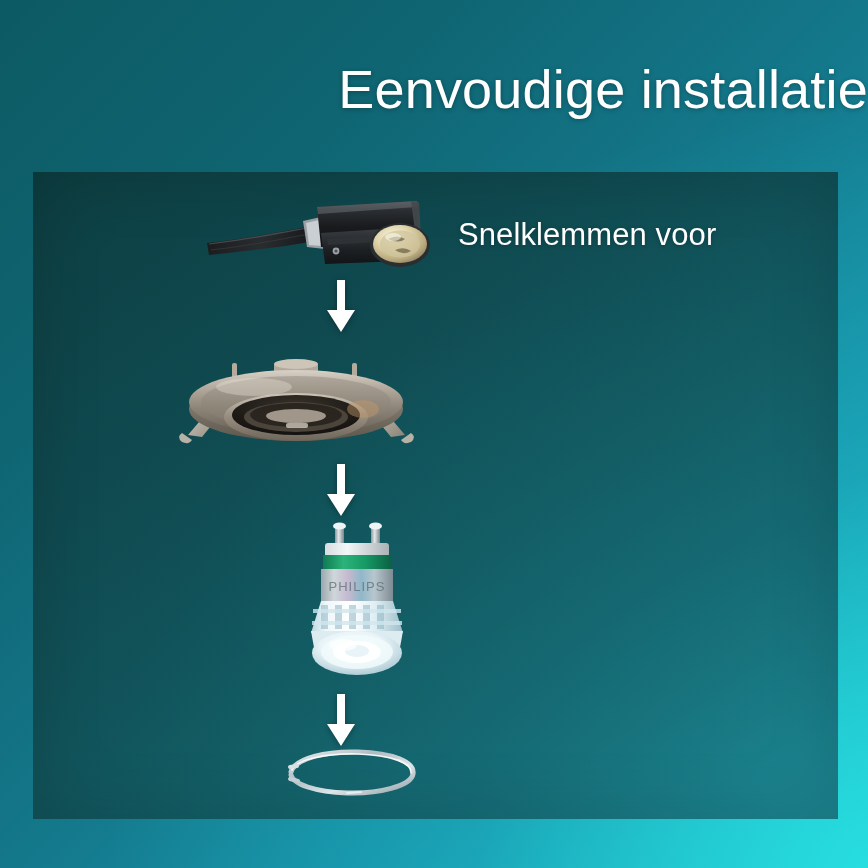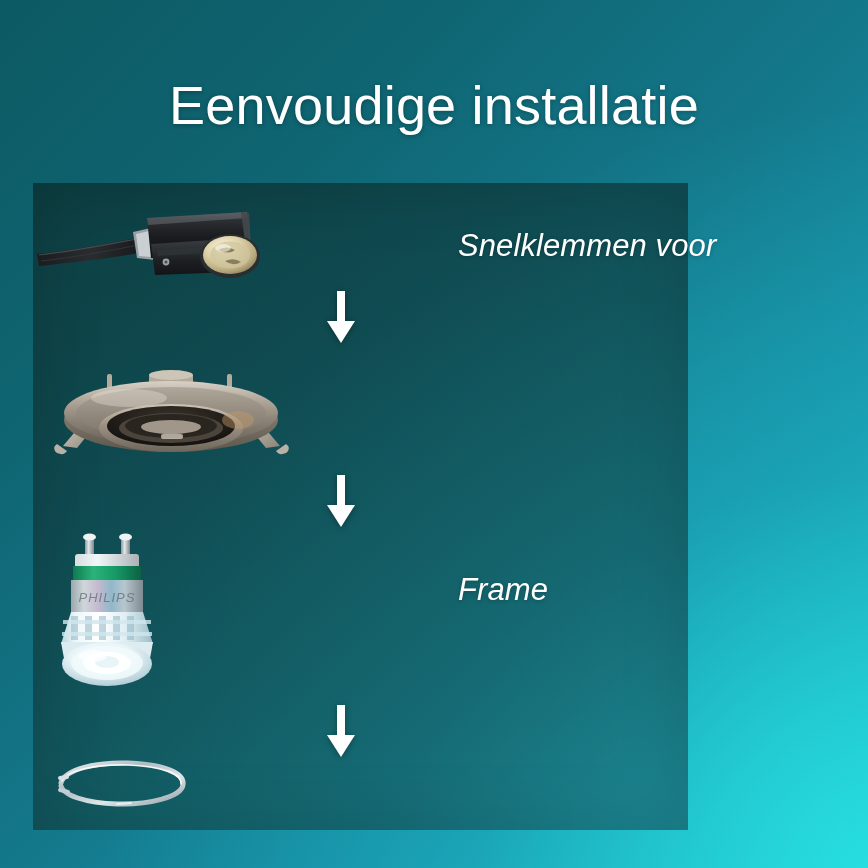--- a/index.html
+++ b/index.html
@@ -17,57 +17,55 @@
       radial-gradient(circle at 100% 100%, rgba(40,226,226,0.85) 0%, rgba(30,190,200,0.35) 32%, rgba(0,0,0,0) 62%),
       linear-gradient(135deg, #0c5a63 0%, #0f6572 26%, #14798c 52%, #1893ab 74%, #1fc4cf 100%);
   }
 
   
   .title {
     position: absolute;
     left: 0;
     top: 58px;
     width: 868px;
-    text-align: center;
+    text-align: right;
     color: #ffffff;
     font-size: 54px;
     font-weight: 400;
     letter-spacing: 0.2px;
     text-shadow: 0 1px 5px rgba(0,0,0,0.30);
     user-select: none;
-    margin-top: 16px;
   }
 
   
   .panel {
     position: absolute;
     left: 33px;
-    top: 183px;
-    width: 655px;
+    top: 172px;
+    width: 805px;
     height: 647px;
     background:
       radial-gradient(ellipse at 112% 115%, rgba(40,180,190,0.42) 0%, rgba(30,150,165,0.16) 38%, rgba(0,0,0,0) 68%),
       linear-gradient(145deg, #0d3f42 0%, #0f4a50 30%, #12585f 58%, #14656e 80%, #177480 100%);
     box-shadow: inset 0 0 70px rgba(0,0,0,0.16);
-    font-style: italic;
   }
 
   
   .row {
     position: absolute;
     left: 0;
     width: 805px;
   }
   .row-art {
     position: absolute;
     left: 0;
     width: 400px;
     display: flex;
     align-items: center;
-    justify-content: flex-start;
+    justify-content: flex-end;
   }
   .row-label {
     position: absolute;
     left: 425px;
     color: #ffffff;
     font-size: 31px;
     font-weight: 400;
     line-height: 1.28;
     letter-spacing: 0.1px;
     text-shadow: 0 1px 4px rgba(0,0,0,0.25);
@@ -222,23 +220,20 @@
           <ellipse cx="138" cy="68" rx="64" ry="20" fill="url(#gInner)"></ellipse>
           <ellipse cx="138" cy="70" rx="52" ry="15" fill="#4b443b"></ellipse>
           <ellipse cx="138" cy="68" rx="46" ry="12" fill="#2a251f"></ellipse>
           <ellipse cx="138" cy="69" rx="30" ry="7" fill="#b5ac9e" opacity="0.85"></ellipse>
           <rect x="128" y="76" width="22" height="5" rx="2" fill="#d0c8bb" opacity="0.8"></rect>
 
           <ellipse cx="96" cy="40" rx="38" ry="9" fill="#efe9de" opacity="0.35"></ellipse>
           <ellipse cx="205" cy="62" rx="16" ry="9" fill="#c49a6a" opacity="0.45"></ellipse>
         </svg>
       </div>
-      <div class="row-label" id="lbl-frame">
-        <div>Frame</div>
-      </div>
     </div>
 
     <div class="arrow" id="arrow-2">
       <svg width="34" height="52" viewBox="0 0 34 52">
         <rect x="13" y="0" width="8" height="33" fill="#ffffff"></rect>
         <path d="M3 30 L 31 30 L 17 52 Z" fill="#ffffff"></path>
       </svg>
     </div>
 
     <div class="row" id="row-lamp">

